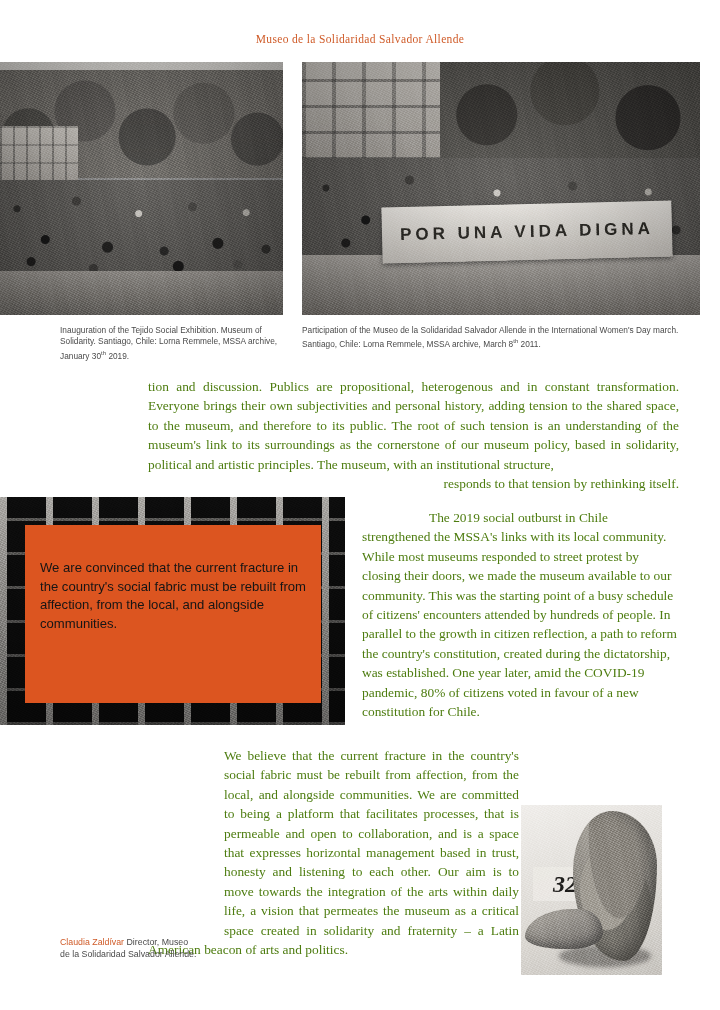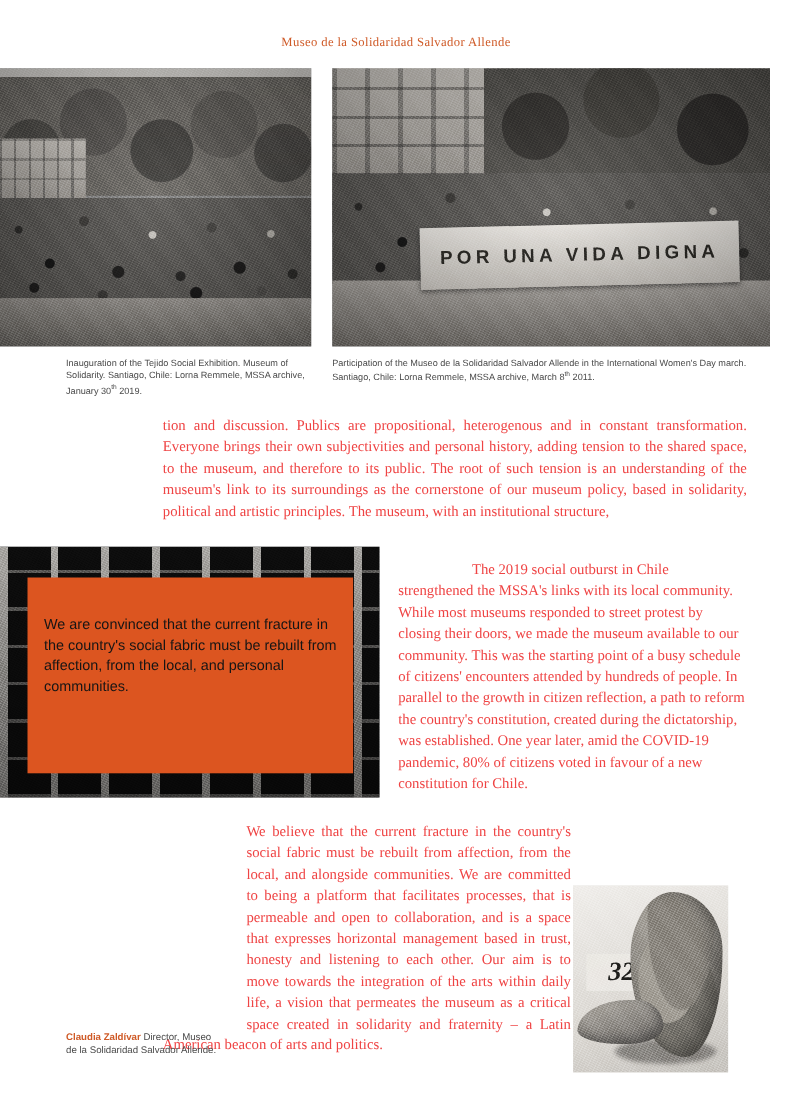--- a/index.html
+++ b/index.html
@@ -219,21 +219,21 @@
   #caption-left  { left: 60px;  top: 325px; width: 228px; }
   #caption-right { left: 302px; top: 325px; width: 378px; }
   .caption sup { font-size: 6px; vertical-align: super; }
 
   
   .body-text {
     position: absolute;
     font-family: "Liberation Serif", serif;
     font-size: 13.4px;
     line-height: 19.4px;
-    color: #ef4444;
+    color: #4d7c0f;
     text-align: justify;
     text-justify: inter-word;
   }
   #para-intro { left: 148px; top: 377px; width: 531px; }
   #para-intro .tail {
     display: block;
     text-align: right;
     text-align-last: right;
   }
   #para-outburst { left: 362px; top: 508px; width: 317px; text-align: left; }
@@ -281,21 +281,21 @@
     left: 60px;
     top: 936px;
     width: 140px;
     font-family: "Liberation Sans", sans-serif;
     font-size: 8.8px;
     line-height: 12.2px;
     color: #4a4a4a;
   }
   #signature .name {
     color: #cf5a27;
-    font-weight: 700;
+    font-weight: 400;
   }
 </style>
 </head>
 <body>
 
 <div class="page">
 
   <div class="running-header">Museo de la Solidaridad Salvador Allende</div>
 
   <div class="photo" id="photo-left">
@@ -325,30 +325,31 @@
   <div class="caption" id="caption-left">
     <span>Inauguration of the Tejido Social Exhibition. Museum of Solidarity. Santiago, Chile: Lorna Remmele, MSSA archive, January 30</span><sup>th</sup><span> 2019.</span>
   </div>
 
   <div class="caption" id="caption-right">
     <span>Participation of the Museo de la Solidaridad Salvador Allende in the International Women's Day march. Santiago, Chile: Lorna Remmele, MSSA archive, March 8</span><sup>th</sup><span> 2011.</span>
   </div>
 
   <div class="body-text" id="para-intro">
     <span>tion and discussion. Publics are propositional, heterogenous and in constant transformation. Everyone brings their own subjectivities and personal history, adding tension to the shared space, to the museum, and therefore to its public. The root of such tension is an understanding of the museum's link to its surroundings as the cornerstone of our museum policy, based in solidarity, political and artistic principles. The museum, with an institutional structure,</span>
+    <span class="tail">responds to that tension by rethinking itself.</span>
   </div>
 
   <div class="photo" id="photo-grid">
     <div class="mesh"></div>
     <div class="dark"></div>
     <div class="grain"></div>
   </div>
 
   <div id="pullquote">
-    <div class="pq-text">We are convinced that the current fracture in the country's social fabric must be rebuilt from affection, from the local, and personal communities.</div>
+    <div class="pq-text">We are convinced that the current fracture in the country's social fabric must be rebuilt from affection, from the local, and alongside communities.</div>
   </div>
 
   <div class="body-text" id="para-outburst">
     <span class="lead-in">The 2019 social outburst in Chile strengthened the MSSA's links with its local community. While most museums responded to street protest by closing their doors, we made the museum available to our community. This was the starting point of a busy schedule of citizens' encounters attended by hundreds of people. In parallel to the growth in citizen reflection, a path to reform the country's constitution, created during the dictatorship, was established. One year later, amid the COVID-19 pandemic, 80% of citizens voted in favour of a new constitution for Chile.</span>
   </div>
 
   <div class="body-text" id="para-believe">
     <span class="photo-spacer"></span>
     <span class="sig-spacer"></span>
     <span>We believe that the current fracture in the country's social fabric must be rebuilt from affection, from the local, and alongside communities. We are committed to being a platform that facilitates processes, that is permeable and open to collaboration, and is a space that expresses horizontal management based in trust, honesty and listening to each other. Our aim is to move towards the integration of the arts within daily life, a vision that permeates the museum as a critical space created in solidarity and fraternity – a Latin American beacon of arts and politics.</span>

